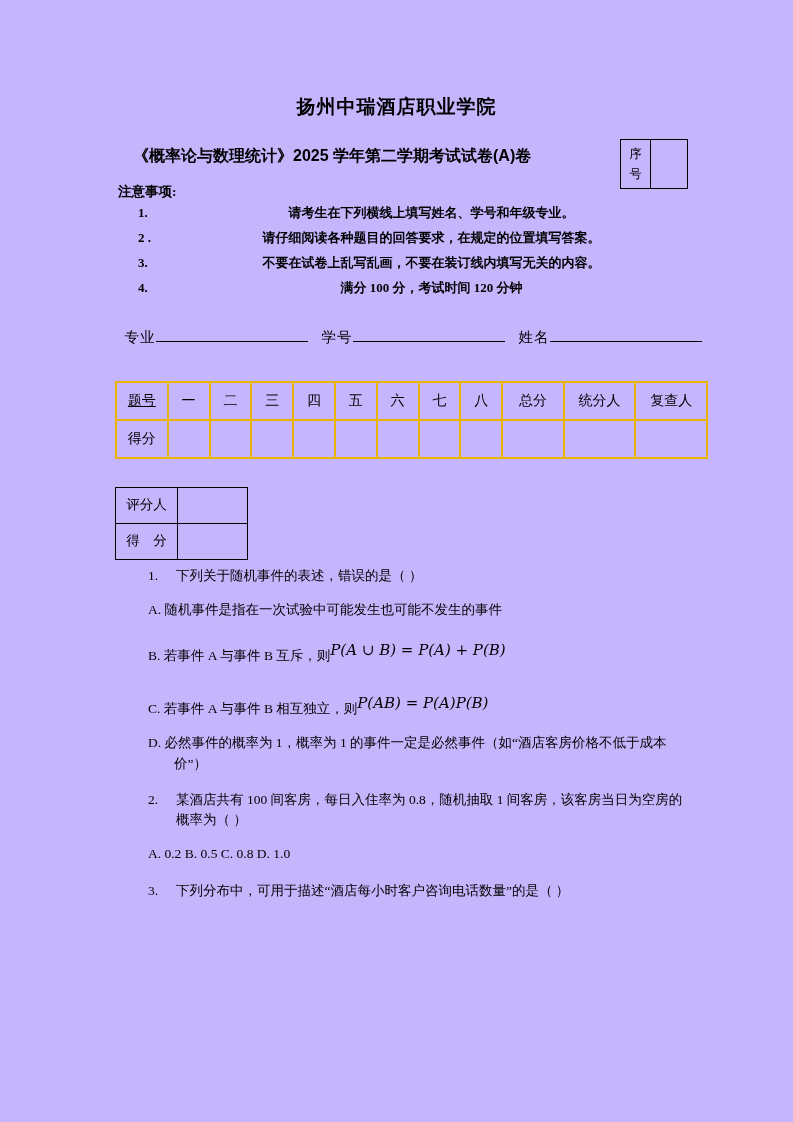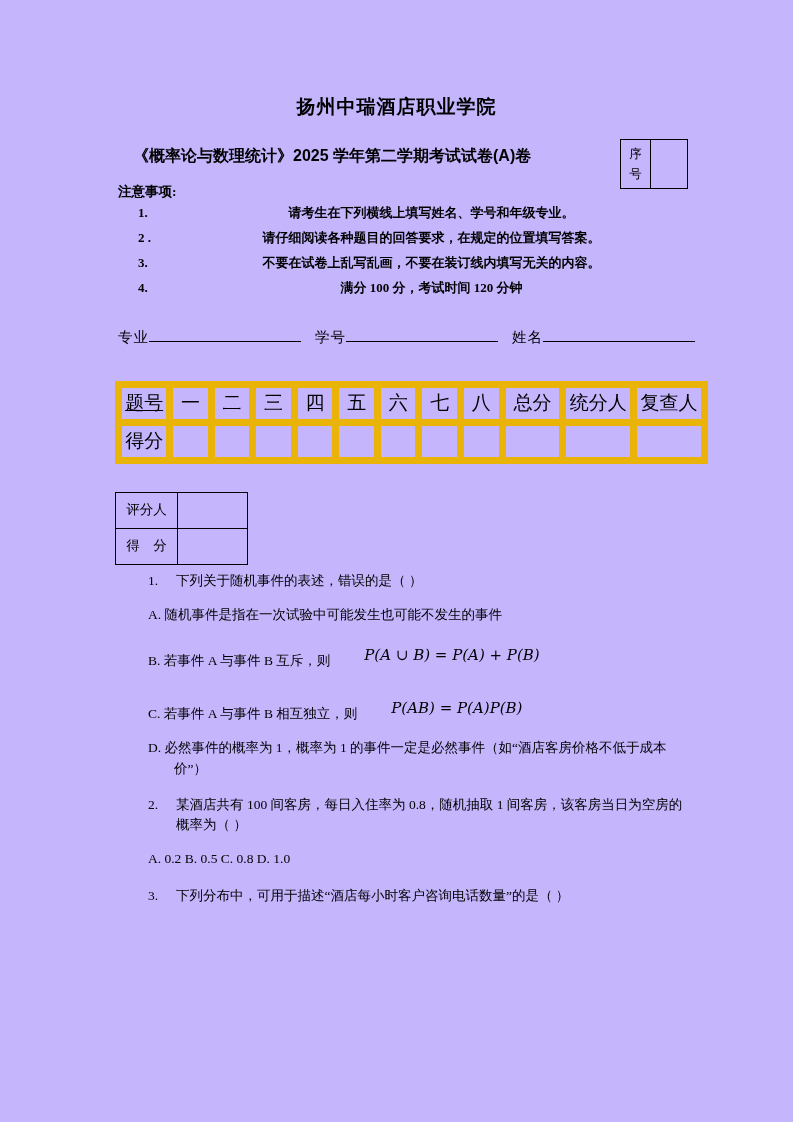--- a/index.html
+++ b/index.html
@@ -48,34 +48,34 @@
   .serial-value { flex: 1; }
 
   
   .notes { margin-top: 16px; margin-left: 3px; font-size: 13px; font-weight: bold; }
   .notes-heading { font-size: 13.5px; }
   .note-item { display: flex; margin-left: 20px; line-height: 1.92; }
   .note-num { width: 17px; flex-shrink: 0; }
   .note-text { flex: 1; text-align: center; }
 
   
-  .student-line { margin-top: 26px; margin-left: 3px; font-size: 14.5px; white-space: nowrap; }
+  .student-line { margin-top: 26px; margin-left: 3px; font-size: 14.5px; white-space: nowrap; text-align: center; }
   .si-label { letter-spacing: 1px; }
   .si-blank {
     display: inline-block; width: 152px; height: 15px;
     border-bottom: 1px solid #000; vertical-align: baseline;
   }
   .si-gap { display: inline-block; width: 14px; }
 
   
   .score-table { border-collapse: collapse; margin-top: 34px; table-layout: fixed; }
   .score-table td {
-    border: 7px solid #eab308; height: 38px;
+    border: 2px solid #eab308; height: 38px;
     text-align: center; vertical-align: middle;
-    font-size: 19px; overflow: hidden;
+    font-size: 14px; overflow: hidden;
   }
   .u { text-decoration: underline; }
 
   
   .grade-box { border-collapse: collapse; margin-top: 28px; table-layout: fixed; }
   .grade-box td {
     border: 1px solid #000; height: 36px;
     vertical-align: middle; font-size: 13.5px;
   }
   .gb-label { width: 62px; text-align: center; }
@@ -96,21 +96,20 @@
   .q-line { display: flex; }
   .q-num { width: 28px; flex-shrink: 0; }
   .q-text { flex: 1; }
   .option { margin-top: 14px; padding-left: 26px; text-indent: -26px; }
   .opt-formula { margin-top: 24px; padding-left: 0; text-indent: 0; }
   .opt-formula.c { margin-top: 30px; }
   .formula {
     font-family: "DejaVu Serif", serif;
     font-style: italic;
     font-size: 15px;
-    margin-left: 34px;
     position: relative; top: -5px;
     white-space: nowrap;
   }
   .q2, .q3 { margin-top: 16px; }
 </style>
 </head>
 <body>
 
 <div class="page">
 

